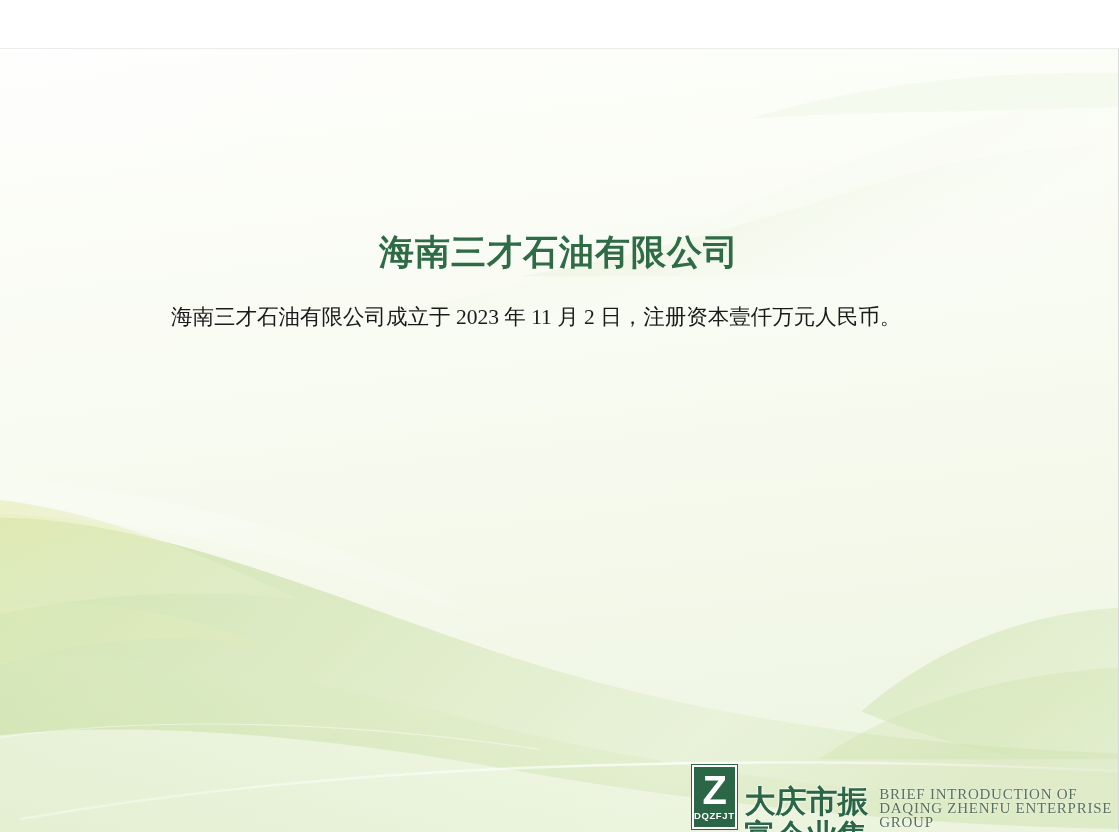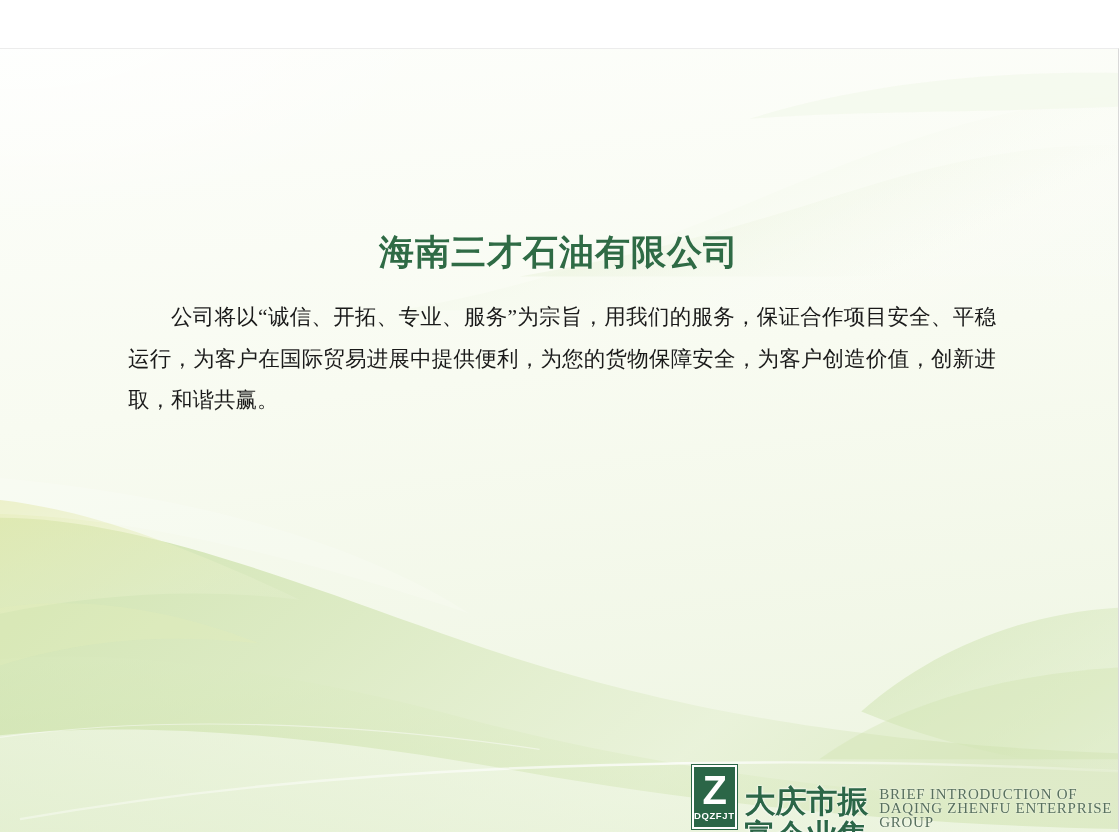--- a/index.html
+++ b/index.html
@@ -223,21 +223,21 @@
 
     <path d="M20,772 C180,744 380,724 600,718 C800,712 960,716 1119,724" fill="none" stroke="url(#gHighlight)" stroke-width="2.4" opacity="0.9"></path>
     <path d="M0,690 C160,668 350,674 540,702" fill="none" stroke="#ffffff" stroke-width="1.2" opacity="0.45"></path>
 
     <path d="M0,466 C140,470 300,510 470,566 C400,520 250,452 0,430 Z" fill="#ffffff" opacity="0.18"></path>
   </svg>
 
   <h1 id="title">海南三才石油有限公司</h1>
 
   <div id="body-text">
-    <p>公司将以“诚信、开拓、专业、服务”为宗旨，用我们的服务，保证合作项目安全、平稳运行，为客户在国际贸易进展中提供便利，为您的货物保障安全，为客户创造价值，创新进取，和谐共赢。</p>
+    <p>海南三才石油有限公司成立于 2023 年 11 月 2 日，注册资本壹仟万元人民币。</p>
   </div>
 
   <div id="logo">
     <div class="logo-mark">
       <span class="z-glyph">Z</span>
       <span class="mark-sub">DQZFJT</span>
     </div>
     <div class="logo-text">
       <div class="logo-cn">大庆市振富企业集团</div>
       <div class="logo-en">BRIEF INTRODUCTION OF DAQING ZHENFU ENTERPRISE GROUP</div>

